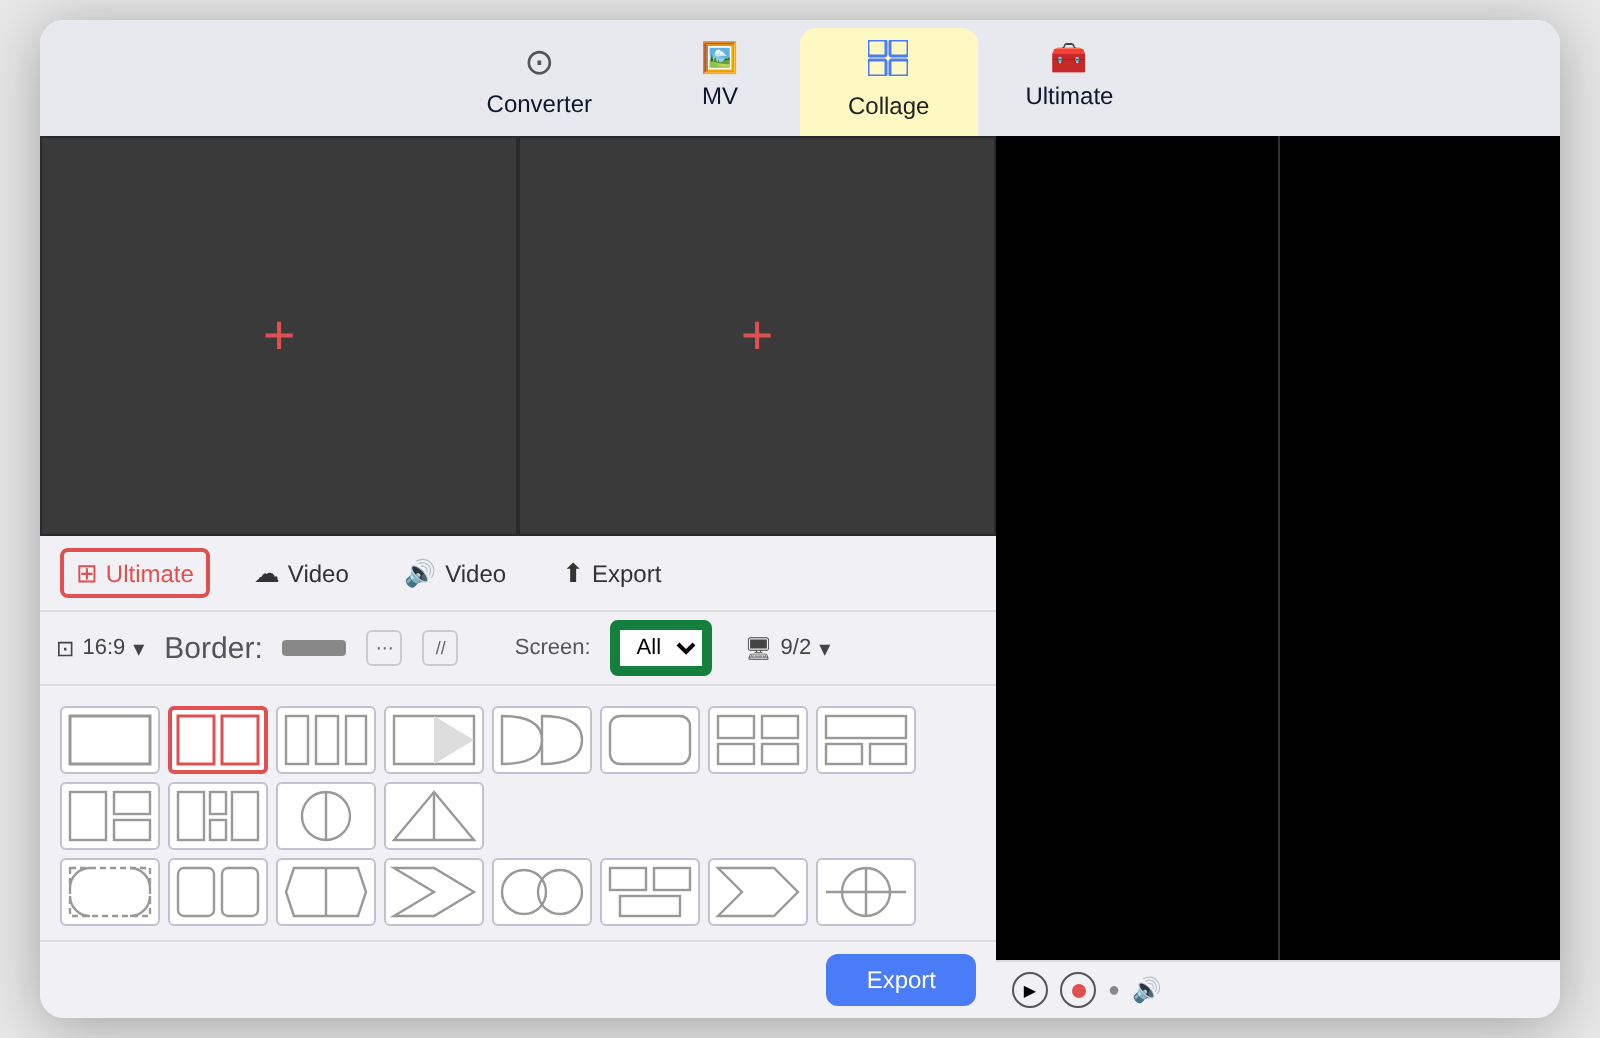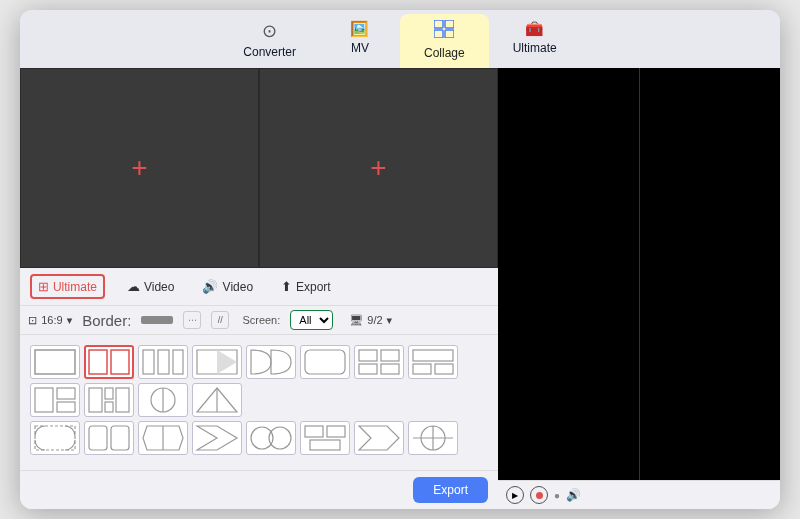--- a/index.html
+++ b/index.html
@@ -174,21 +174,21 @@
       color: #444;
       cursor: pointer;
     }
     .border-swatch {
       width: 32px;
       height: 8px;
       background: #888;
       border-radius: 2px;
     }
     .screen-select {
-      border: 1px solid #15803d;
+      border: 5px solid #15803d;
       border-radius: 4px;
       padding: 2px 4px;
       font-size: 11px;
       background: white;
     }
     
     .template-grid {
       display: flex;
       flex-direction: column;
       gap: 4px;
@@ -386,21 +386,21 @@
           <span>▾</span>
         </div>
         <span style="color:#555;font-size:15px;">Border:</span>
         <div class="border-swatch"></div>
         <div style="width:18px;height:18px;border:1px solid #ccc;border-radius:3px;display:flex;align-items:center;justify-content:center;">
           <span style="font-size:9px;color:#666;">⋯</span>
         </div>
         <div style="width:18px;height:18px;border:1px solid #ccc;border-radius:3px;display:flex;align-items:center;justify-content:center;">
           <span style="font-size:9px;color:#666;">//</span>
         </div>
-        <span style="color:#555;font-size:11px;margin-left:3px;text-align:right;">Screen:</span>
+        <span style="color:#555;font-size:11px;margin-left:18px;text-align:right;">Screen:</span>
         <select class="screen-select">
           <option>All</option>
           <option>1</option>
           <option>2</option>
         </select>
         <div class="tt-item" style="margin-left:6px;">
           <span>🖥</span>
           <span>9/2</span>
           <span>▾</span>
         </div>

